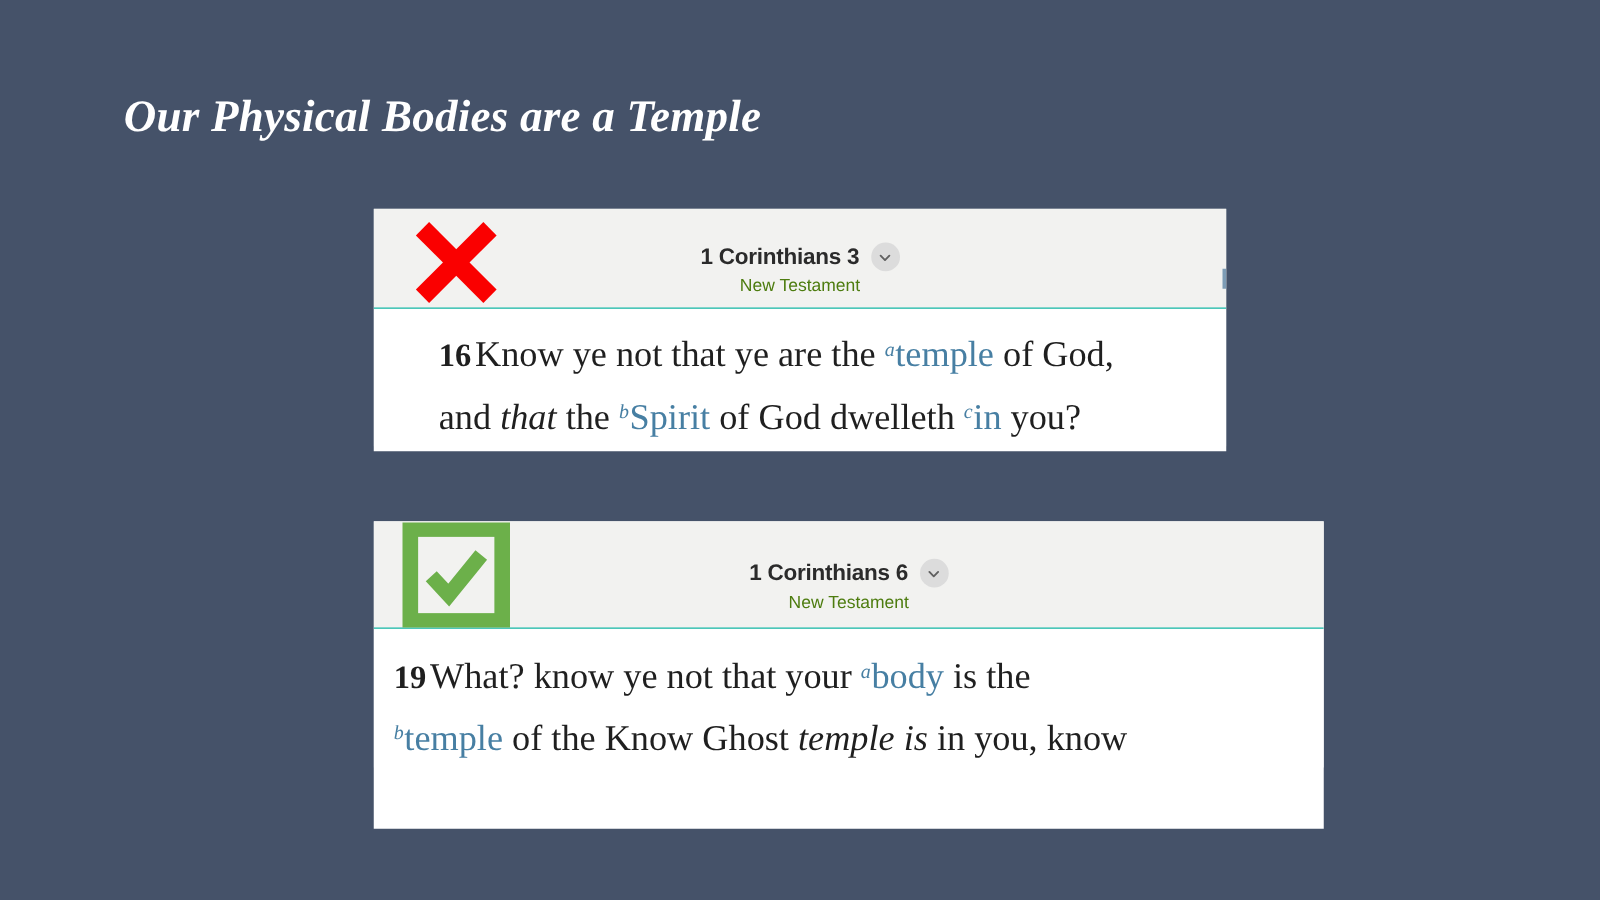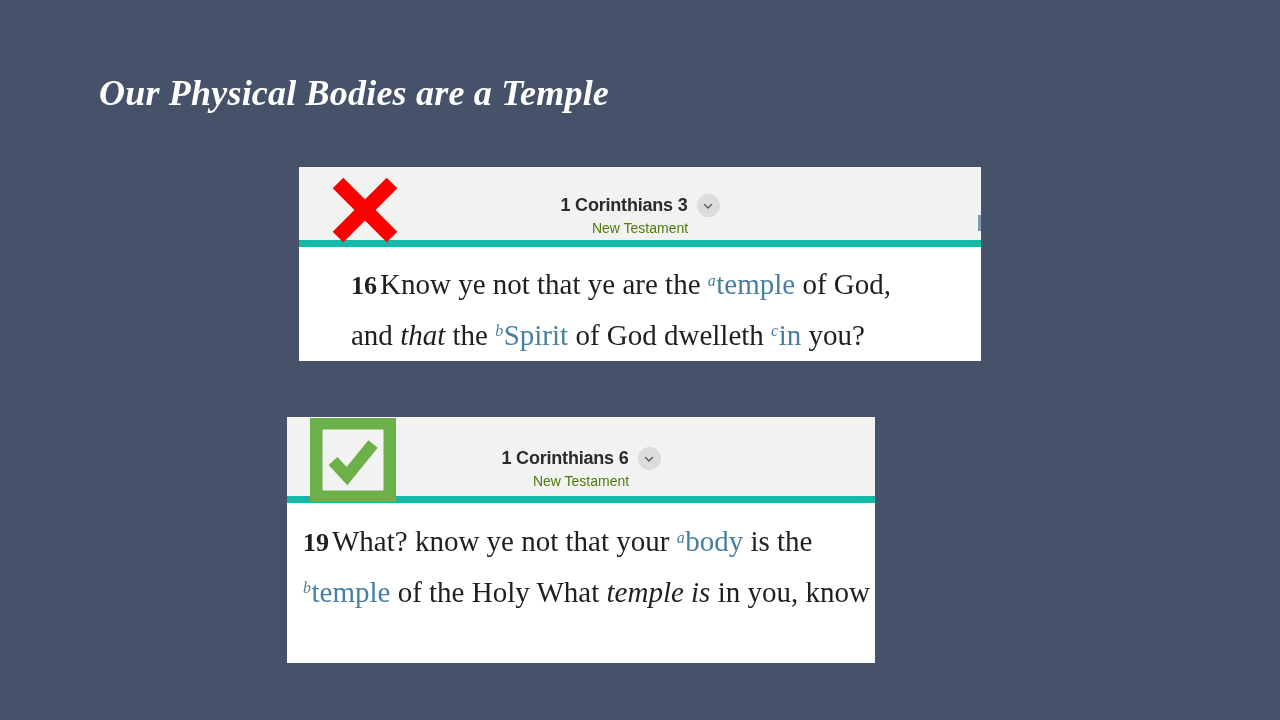--- a/index.html
+++ b/index.html
@@ -34,27 +34,27 @@
     white-space: nowrap;
   }
 
   
   .card {
     position: absolute;
     background: #ffffff;
     overflow: hidden;
   }
   #card-1 { left: 299px; top: 167px;  width: 682px; height: 194px; }
-  #card-2 { left: 287px; top: 417px;  width: 588px; height: 246px; }
+  #card-2 { left: 299px; top: 417px;  width: 760px; height: 246px; }
 
   .card-header {
     position: relative;
     height: 80px;
     background: #f2f2f0;
-    border-bottom: 7px solid #14b8a6;
+    border-bottom: 1px solid #14b8a6;
     box-sizing: border-box;
   }
   #card-2 .card-header { height: 86px; }
 
   .header-center {
     position: absolute;
     left: 0;
     right: 0;
     top: 27px;
     text-align: center;
@@ -217,18 +217,18 @@
         </div>
         <div class="testament">New Testament</div>
       </div>
     </div>
 
     <div class="verse-body">
       <div class="verse-line">
         <span class="verse-num">19</span><span><span>What? know ye not that your </span><span class="sup">a</span><span class="lnk">body</span><span> is the</span></span>
       </div>
       <div class="verse-line">
-        <span><span class="sup">b</span><span class="lnk">temple</span><span> of the Holy What </span><span class="ital">temple is</span><span> in you, know</span></span>
+        <span><span class="sup">b</span><span class="lnk">temple</span><span> of the Know Ghost </span><span class="ital">temple is</span><span> in you, know</span></span>
       </div>
     </div>
   </div>
 
 </div>
 
 </body></html>

